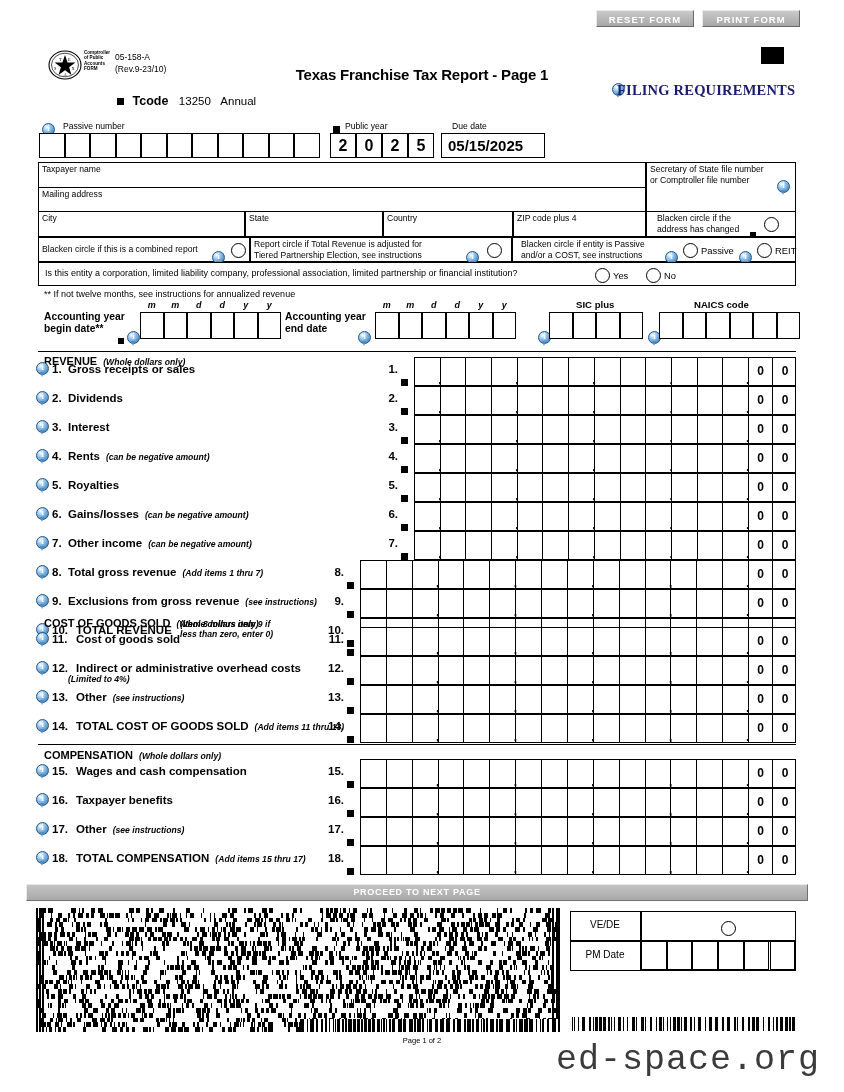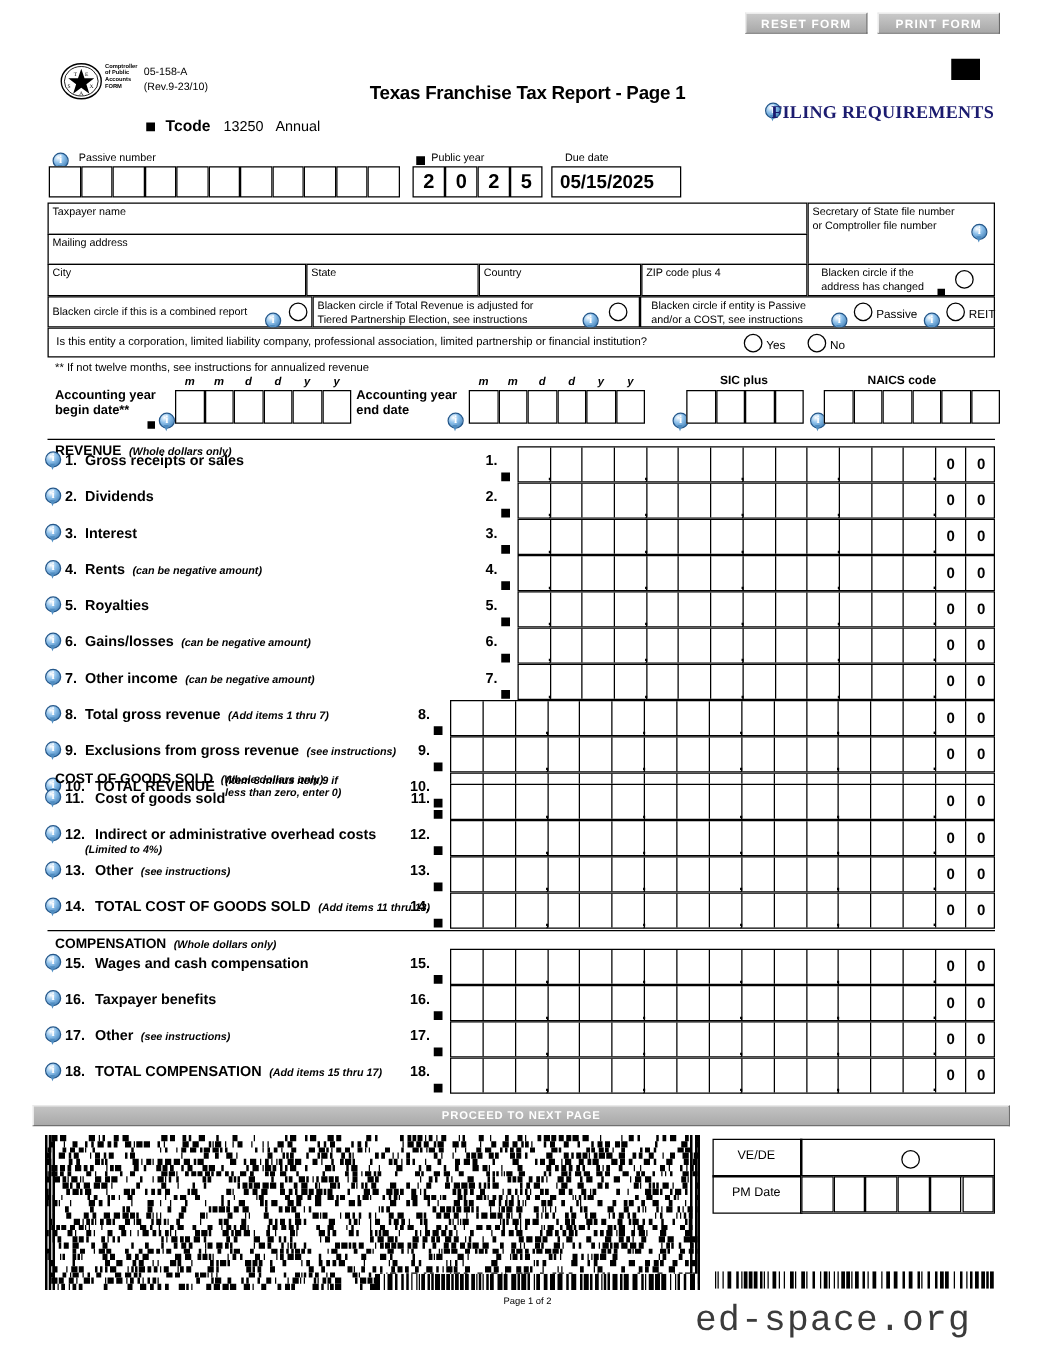--- a/index.html
+++ b/index.html
@@ -82,21 +82,21 @@
   
   .bc{position:absolute;overflow:hidden;background:#fff;}
   .bc i{position:absolute;top:0;bottom:0;background:#000;display:block;}
 
   #vedebox{position:absolute;left:570px;top:911px;width:226px;height:60px;
      box-sizing:border-box;border:1.5px solid #000;background:#fff;}
   .vlabel{position:absolute;font-size:10px;text-align:center;}
 
   #pagefoot{position:absolute;left:0;top:1036px;width:844px;text-align:center;font-size:7.5px;}
   #wmark{position:absolute;left:556px;top:1040px;font-family:"Liberation Mono",monospace;
-     font-size:29px;color:#3b3b3b;letter-spacing:1px;}
+     font-size:35px;color:#3b3b3b;letter-spacing:1px;}
 </style>
 </head>
 <body>
 
 <div class="formbtn" id="btn-reset" style="left:596px;top:10px;width:98px;">RESET FORM</div>
 <div class="formbtn" id="btn-print" style="left:702px;top:10px;width:98px;">PRINT FORM</div>
 
 <div id="seal">
   <svg viewBox="0 0 34 30" width="34" height="30">
     <ellipse cx="17" cy="15" rx="16" ry="14" fill="#fff" stroke="#000" stroke-width="1.1"></ellipse>
@@ -199,21 +199,21 @@
 <div class="abs" style="left:764px;top:215px;"><span class="circ" style="width:15px;height:15px;"></span></div>
 
 <div class="cellbox" style="left:38px;top:237px;width:212px;height:25px;"></div>
 <div class="lbl" style="left:42px;top:244px;">Blacken circle if this is a combined report</div>
 <div class="abs" style="left:212px;top:248px;">
   <span class="iicon"><span class="ball"></span><span class="ltr">i</span><span class="tail"></span></span>
 </div>
 <div class="abs" style="left:231px;top:241px;"><span class="circ" style="width:15px;height:15px;"></span></div>
 
 <div class="cellbox" style="left:250px;top:237px;width:262px;height:25px;"></div>
-<div class="lbl" style="left:254px;top:239px;">Blacken circle if Total Revenue is adjusted for</div>
+<div class="lbl" style="left:254px;top:239px;">Report circle if Total Revenue is adjusted for</div>
 <div class="lbl" style="left:254px;top:250px;">Tiered Partnership Election, see instructions</div>
 <div class="abs" style="left:466px;top:248px;">
   <span class="iicon"><span class="ball"></span><span class="ltr">i</span><span class="tail"></span></span>
 </div>
 <div class="abs" style="left:487px;top:241px;"><span class="circ" style="width:15px;height:15px;"></span></div>
 
 <div class="cellbox" style="left:512px;top:237px;width:284px;height:25px;"></div>
 <div class="lbl" style="left:521px;top:239px;">Blacken circle if entity is Passive</div>
 <div class="lbl" style="left:521px;top:250px;">and/or a COST, see instructions</div>
 <div class="abs" style="left:665px;top:248px;">

